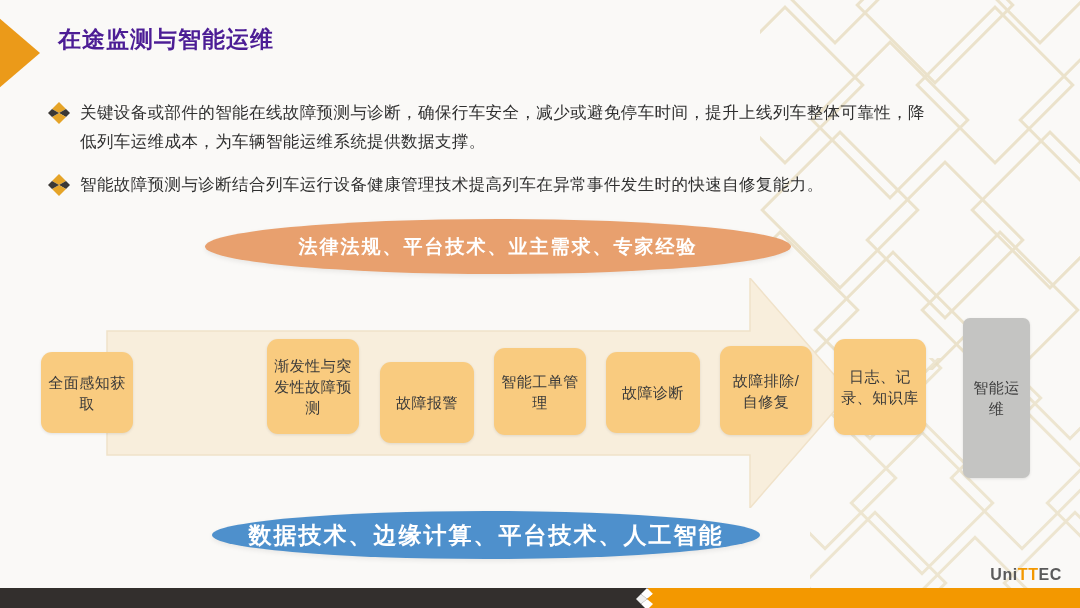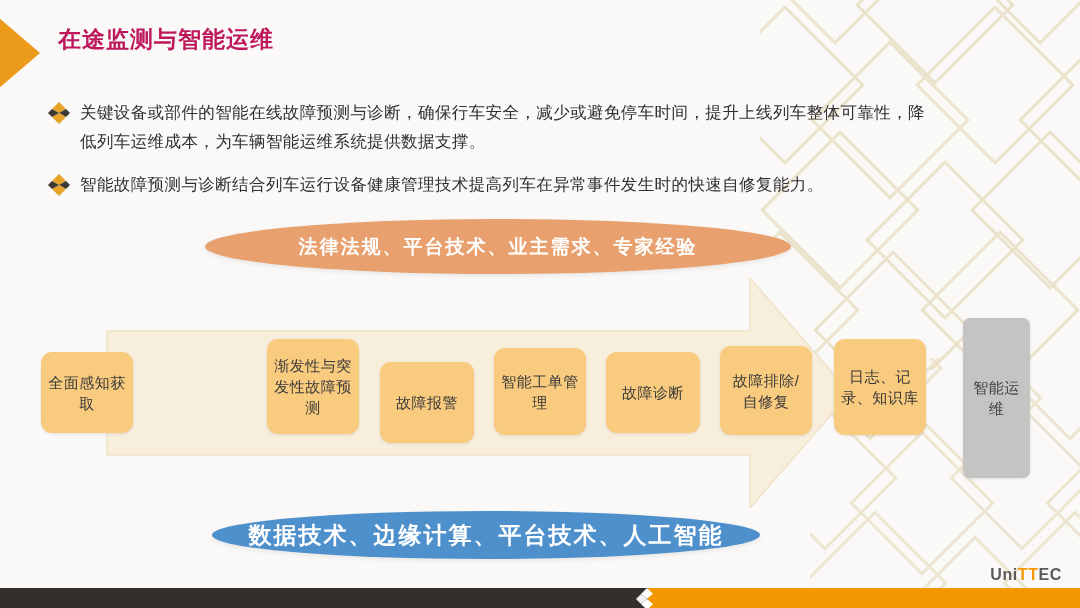--- a/index.html
+++ b/index.html
@@ -15,21 +15,21 @@
   .wm{position:absolute;pointer-events:none;}
   .wm-tr{right:-40px;top:-30px;width:360px;height:400px;opacity:.85;}
   .wm-br{right:-30px;bottom:10px;width:300px;height:240px;opacity:.75;}
 
   
   .chevron{position:absolute;left:-2px;top:17px;width:56px;height:72px;}
 
   
   .title-row{position:absolute;left:58px;top:24px;display:flex;align-items:baseline;gap:36px;white-space:nowrap;}
   .title-main{font-size:30px;font-weight:bold;color:#3b3a38;letter-spacing:1px;}
-  .title-sub{font-size:23px;font-weight:bold;color:#be185d;letter-spacing:1px;}
+  .title-sub{font-size:23px;font-weight:bold;color:#4c1d95;letter-spacing:1px;}
 
   
   .bullets{position:absolute;left:46px;top:98px;width:880px;}
   .bullet{display:flex;align-items:flex-start;margin-bottom:14px;}
   .bullet-icon{flex:0 0 auto;width:26px;height:26px;margin-top:2px;margin-right:8px;}
   .bullet-text{font-size:16.5px;line-height:29px;color:#2f2f2f;letter-spacing:.4px;}
 
   
   .ellipse{position:absolute;display:flex;align-items:center;justify-content:center;border-radius:50%;
            color:#ffffff;font-family:"Liberation Serif","DejaVu Serif",serif;font-weight:bold;letter-spacing:2px;}

